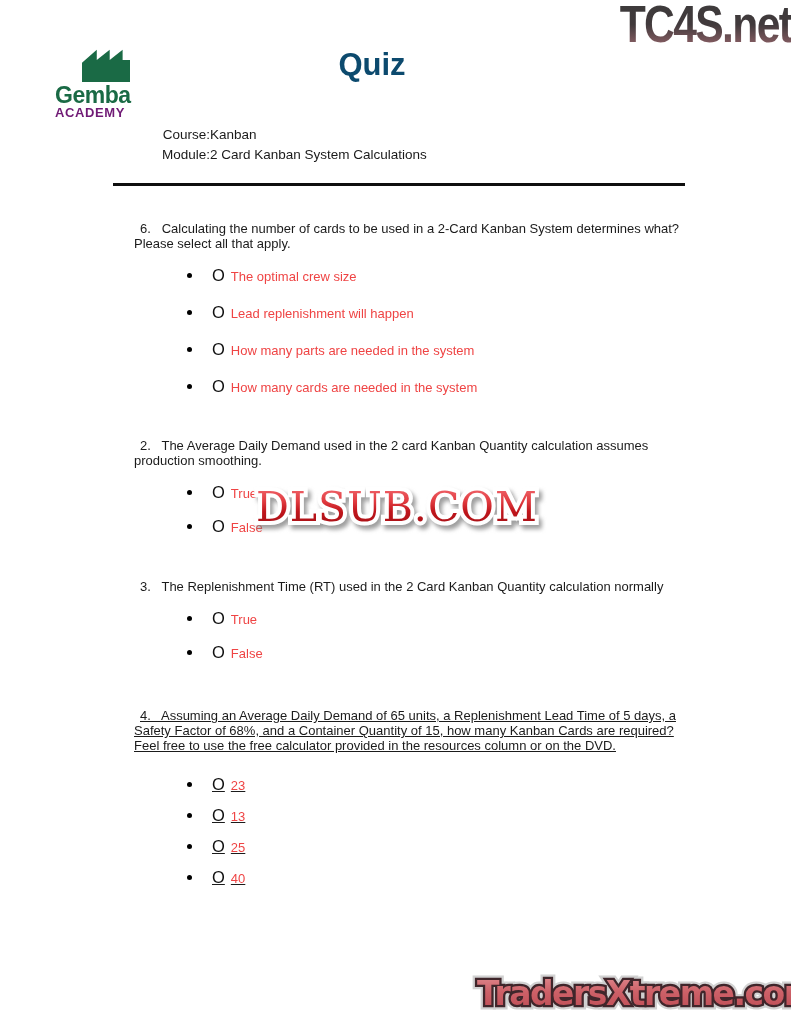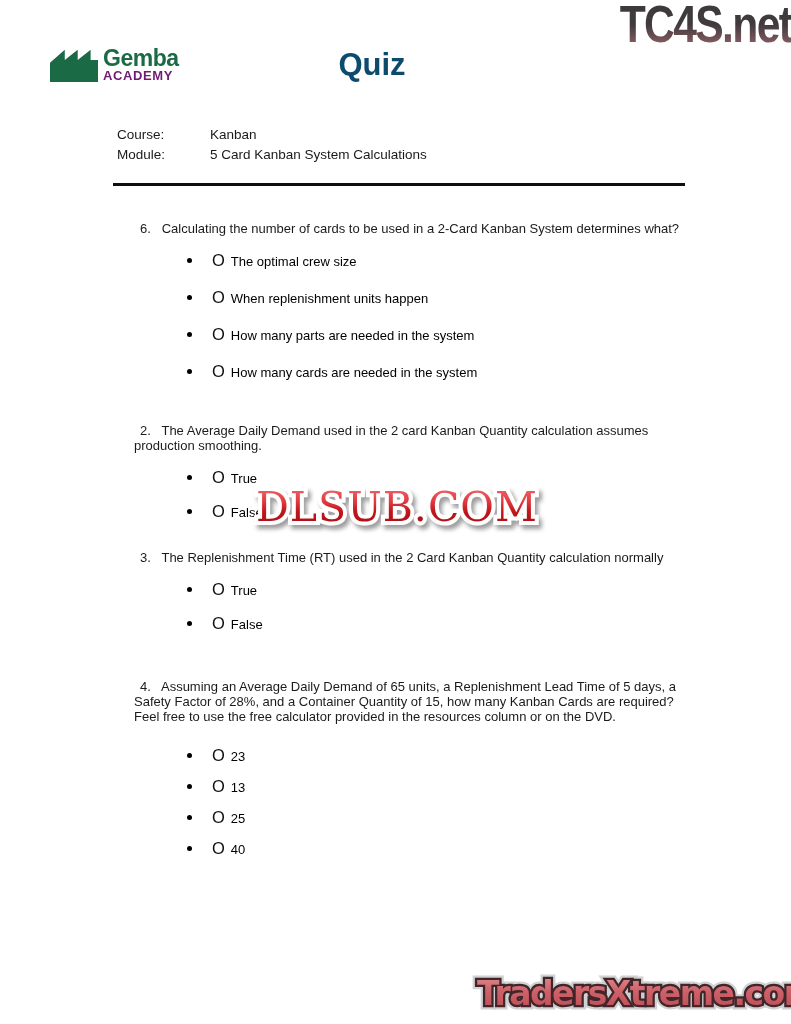--- a/index.html
+++ b/index.html
@@ -5,21 +5,21 @@
   * { margin:0; padding:0; box-sizing:border-box; }
   html,body { background:#ffffff; }
   body {
     width:791px; height:1024px; position:relative; overflow:hidden;
     font-family:"Liberation Sans", sans-serif; color:#1c1c1c;
   }
 
   
   .header { position:relative; height:110px; }
 
-  .logo { position:absolute; left:50px; top:46px; display:flex; align-items:flex-start; }
+  .logo { position:absolute; left:50px; top:46px; display:flex; align-items:flex-end;flex-direction:column; }
   .factory { width:48px; height:37px; display:block; }
   .logo-text { margin-left:5px; padding-top:2px; }
   .logo-gemba { color:#1a6a45; font-weight:bold; font-size:23px; line-height:21px; letter-spacing:-0.5px; }
   .logo-academy { color:#701a75; font-weight:bold; font-size:13px; line-height:14px; letter-spacing:0.6px; }
 
   .page-title {
     position:absolute; left:0; top:47px; width:744px; text-align:center;
     font-size:31px; font-weight:bold; color:#0c4a6e; letter-spacing:0;
   }
 
@@ -28,43 +28,43 @@
     font-size:52px; font-weight:bold; letter-spacing:-2px; line-height:1.1;
     transform:scaleX(0.82); transform-origin:100% 0;
     background:linear-gradient(180deg,#3c3b3b 0%, #413a3c 50%, #7c585d 80%, #9c6f74 100%);
     -webkit-background-clip:text; background-clip:text; color:transparent;
     white-space:nowrap;
   }
 
   
   .meta { margin:15px 0 0 117px; font-size:13.5px; color:#1a1a1a; }
   .meta-row { line-height:20px; }
-  .meta-label { display:inline-block; width:93px; }
+  .meta-label { display:inline-block; width:93px;text-align:right; }
 
   .rule { margin:18px 0 0 113px; width:572px; border:0; border-top:3px solid #0f0f0f; }
 
   
   .question { margin-left:134px; font-size:13px; line-height:15px; color:#1b1b1b; }
   #q1 { margin-top:35px; }
   #q2 { margin-top:44px; }
-  #q3 { margin-top:31px; }
-  #q4 { margin-top:48px; }
+  #q3 { margin-top:45px; }
+  #q4 { margin-top:48px;text-decoration:underline; }
   .qline { white-space:pre; }
   .qline.first { padding-left:6px; }
 
   .options { margin-top:17px; margin-left:53px; }
   #q4 .options { margin-top:24px; }
   .option { display:flex; align-items:baseline; height:15px; }
   #q1 .option + .option { margin-top:22px; }
   #q2 .option + .option, #q3 .option + .option { margin-top:19px; }
   #q4 .option + .option { margin-top:16px; }
 
   .bullet { width:5px; height:5px; border-radius:50%; background:#000; align-self:center; flex:0 0 auto; }
   .omark { margin-left:20px; font-size:16.5px; line-height:15px; font-weight:400; color:#111; }
-  .olabel { margin-left:6px; font-size:13px; color:#000000; }
+  .olabel { margin-left:6px; font-size:13px; color:#ef4444; }
 
   
   .dlsub {
     position:absolute; left:256px; top:487px; z-index:20;
     font-family:"DejaVu Serif", serif; font-weight:normal; font-size:41px;
     letter-spacing:1px; line-height:1; white-space:nowrap;
     filter:drop-shadow(3px 4px 2px rgba(125,125,125,0.75));
   }
   .dlsub .wm-halo {
     color:#ffffff; -webkit-text-stroke:8px #ffffff;
@@ -108,38 +108,39 @@
     <div class="page-title">Quiz</div>
 
     <div class="tc4s">TC4S.net</div>
   </div>
 
   <div class="meta">
     <div class="meta-row">
       <span class="meta-label">Course:</span><span>Kanban</span>
     </div>
     <div class="meta-row">
-      <span class="meta-label">Module:</span><span>5 Card Kanban System Calculations</span>
+      <span class="meta-label">Module:</span><span>2 Card Kanban System Calculations</span>
     </div>
   </div>
 
   <hr class="rule">
 
   <div class="question" id="q1">
     <div class="qline first">6.   Calculating the number of cards to be used in a 2-Card Kanban System determines what?</div>
+    <div class="qline">Please select all that apply.</div>
     <div class="options">
       <div class="option">
         <span class="bullet"></span>
         <span class="omark">O</span>
         <span class="olabel">The optimal crew size</span>
       </div>
       <div class="option">
         <span class="bullet"></span>
         <span class="omark">O</span>
-        <span class="olabel">When replenishment units happen</span>
+        <span class="olabel">Lead replenishment will happen</span>
       </div>
       <div class="option">
         <span class="bullet"></span>
         <span class="omark">O</span>
         <span class="olabel">How many parts are needed in the system</span>
       </div>
       <div class="option">
         <span class="bullet"></span>
         <span class="omark">O</span>
         <span class="olabel">How many cards are needed in the system</span>
@@ -175,21 +176,21 @@
       <div class="option">
         <span class="bullet"></span>
         <span class="omark">O</span>
         <span class="olabel">False</span>
       </div>
     </div>
   </div>
 
   <div class="question" id="q4">
     <div class="qline first">4.   Assuming an Average Daily Demand of 65 units, a Replenishment Lead Time of 5 days, a</div>
-    <div class="qline">Safety Factor of 28%, and a Container Quantity of 15, how many Kanban Cards are required?</div>
+    <div class="qline">Safety Factor of 68%, and a Container Quantity of 15, how many Kanban Cards are required?</div>
     <div class="qline">Feel free to use the free calculator provided in the resources column or on the DVD.</div>
     <div class="options">
       <div class="option">
         <span class="bullet"></span>
         <span class="omark">O</span>
         <span class="olabel">23</span>
       </div>
       <div class="option">
         <span class="bullet"></span>
         <span class="omark">O</span>

